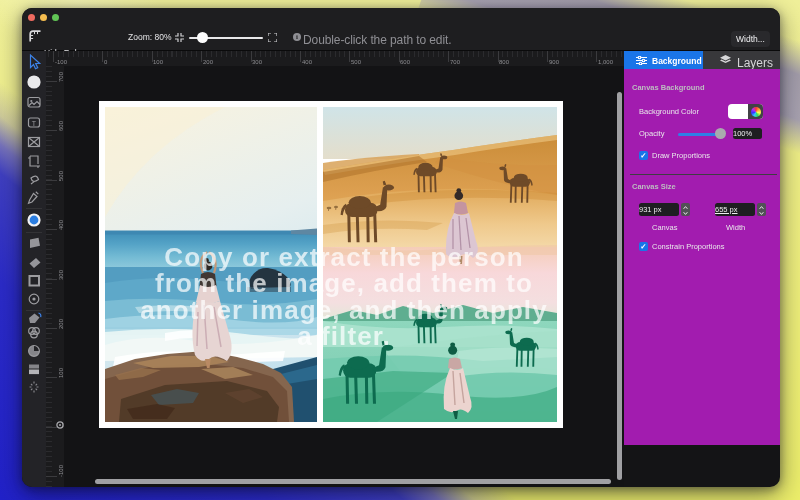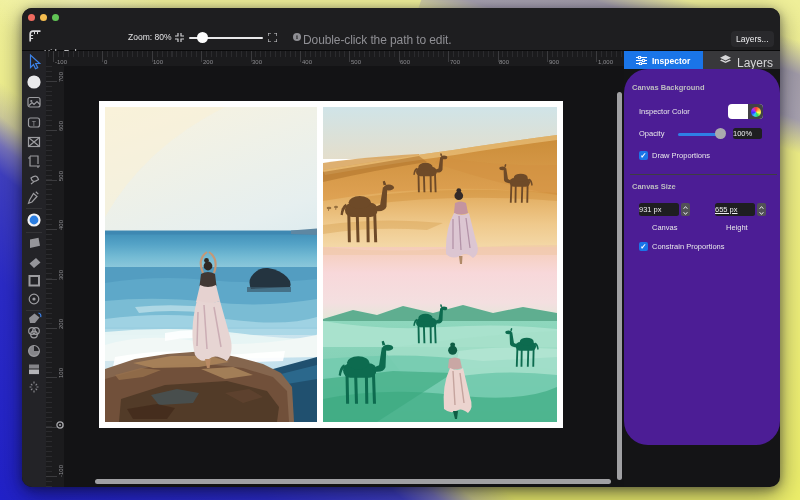--- a/index.html
+++ b/index.html
@@ -21,21 +21,21 @@
 #vruler{position:absolute;left:24px;top:43px;width:18px;height:436px;background:#1b1b1d;
  background-image:repeating-linear-gradient(to bottom,#3b3b3e 0 1px,transparent 1px 49.4px),repeating-linear-gradient(to bottom,#2b2b2e 0 1px,transparent 1px 4.94px);
  background-size:11px 100%,6px 100%;background-repeat:no-repeat;background-position:0 29.7px,0 0.02px;}
 #hruler{position:absolute;left:24px;top:43px;width:578px;height:15px;background:#1b1b1d;
  background-image:repeating-linear-gradient(to right,#3b3b3e 0 1px,transparent 1px 49.4px),repeating-linear-gradient(to right,#2b2b2e 0 1px,transparent 1px 4.94px);
  background-size:100% 11px,100% 6px;background-repeat:no-repeat;background-position:6.6px 0,1.66px 0;}
 #canvas{position:absolute;left:42px;top:58px;width:560px;height:421px;background:#131315;}
 #tabbar{position:absolute;left:602px;top:43px;width:156px;height:18px;background:#38383b;}
 #tabInspector{position:absolute;left:0px;top:0;width:79px;height:18px;background:#1a75e8;color:#fff;font-size:11px;}
 #tabLayers{position:absolute;left:79px;top:0;width:77px;height:18px;color:#d6d6d8;font-size:11px;}
-#panel{position:absolute;left:602px;top:61px;width:156px;height:376px;background:#4c1d95;border-radius:24px;}
+#panel{position:absolute;left:602px;top:61px;width:156px;height:376px;background:#a21caf;}
 .plabel{position:absolute;font-size:7.5px;color:#e8e8ea;}
 .phead{position:absolute;font-size:7.5px;font-weight:bold;color:#bdbdc1;}
 .pfield{position:absolute;background:#1e1e21;border-radius:2.5px;color:#ededef;font-size:7.5px;text-align:left;}
 .stepper{position:absolute;width:9px;height:13px;background:#515156;border-radius:2px;}
 .chk{position:absolute;width:9px;height:9px;background:#1a75e8;border-radius:2px;color:#fff;font-size:7.5px;font-weight:bold;text-align:center;line-height:9.5px;}
 #white{position:absolute;left:77px;top:93px;width:464px;height:327px;background:#fff;}
 #overlaytext{position:absolute;left:42px;top:236px;width:560px;text-align:center;font-weight:bold;font-size:26px;line-height:26.4px;color:rgba(255,255,255,.71);letter-spacing:1.1px;}
 .sb{position:absolute;border-radius:2.5px;background:#a0a0a3;}
 .rlbl{position:absolute;font-size:6.5px;color:#8c8c90;transform:scale(.92);transform-origin:left top;}
 .vlbl{position:absolute;font-size:6.5px;color:#8c8c90;transform:rotate(-90deg) scale(.92);transform-origin:left top;}
@@ -63,21 +63,21 @@
     </svg>
   <div class="abs" style="left:167px;top:28.5px;width:74px;height:2px;background:#e8e8ea;border-radius:1px;"></div>
   <div class="abs" style="left:175px;top:24px;width:11px;height:11px;border-radius:50%;background:#fdfdfd;"></div>
   <svg class="abs" style="left:246px;top:25px" width="9" height="9" viewBox="0 0 9 9">
       <g stroke="#cfcfd2" stroke-width="1.2" fill="none">
         <path d="M3 0 L0 0 L0 3 M9 3 L9 0 L6 0 M6 9 L9 9 L9 6 M0 6 L0 9 L3 9"></path>
       </g>
     </svg>
   <div class="abs" style="left:271px;top:25px;width:8px;height:8px;border-radius:50%;background:#8f8f94;color:#1e1e20;font-size:7px;font-weight:bold;text-align:center;line-height:8.5px;font-family:'Liberation Serif',serif;">i</div>
   <div id="infotxt">Double-click the path to edit.</div>
-  <div id="export">Layers...</div>
+  <div id="export">Width...</div>
 
   <div id="sidebar">
   <svg width="24" height="436" viewBox="0 0 24 436">
     <g fill="none" stroke="#9c9ca0" stroke-width="1.2">
       <path d="M8.5 4 l0 12.5 l3 -3 l2 4.2 l2.2 -1 l-2 -4.2 l4 0 z" stroke="#3c82e8" fill="none"></path>
       <circle cx="12" cy="31" r="6.6" fill="#e9e9eb" stroke="none"></circle>
       <rect x="6" y="46.5" width="12" height="9.5" rx="2"></rect>
           <circle cx="9.3" cy="50" r="1.1" fill="#9c9ca0" stroke="none"></circle>
           <path d="M7 54.5 l3-3 2 2 3-3 3 3"></path>
       <rect x="6.5" y="67" width="11" height="9" rx="2"></rect>
@@ -141,54 +141,54 @@
   <div id="tabbar">
     <div id="tabInspector">
         <svg class="abs" style="left:12px;top:5px" width="11" height="9" viewBox="0 0 11 9">
           <g stroke="#fff" stroke-width="1.1">
             <path d="M0 1.5 h11 M0 4.5 h11 M0 7.5 h11"></path>
             <circle cx="3.5" cy="1.5" r="1.3" fill="#1a75e8"></circle>
             <circle cx="7.5" cy="4.5" r="1.3" fill="#1a75e8"></circle>
             <circle cx="4.5" cy="7.5" r="1.3" fill="#1a75e8"></circle>
           </g>
         </svg>
-        <span class="abs" style="left:28px;top:4.5px;font-weight:bold;font-size:8.5px;">Inspector</span>
+        <span class="abs" style="left:28px;top:4.5px;font-weight:bold;font-size:8.5px;">Background</span>
       </div>
     <div id="tabLayers">
         <svg class="abs" style="left:17px;top:4px" width="11" height="10" viewBox="0 0 11 10">
           <path d="M5.5 0 L11 2.7 L5.5 5.4 L0 2.7 z" fill="#d6d6d8"></path>
           <path d="M1.5 4.6 L0 5.4 L5.5 8.1 L11 5.4 L9.5 4.6 L5.5 6.6 z" fill="#d6d6d8"></path>
         </svg>
         <span class="abs" style="left:34px;top:4.5px;font-size:12px;">Layers</span>
       </div>
   </div>
   <div id="panel">
     <div class="phead" style="left:8px;top:14px;">Canvas Background</div>
-    <div class="plabel" style="left:15px;top:38px;">Inspector Color</div>
+    <div class="plabel" style="left:15px;top:38px;">Background Color</div>
     <div class="abs" style="left:104px;top:35px;width:35px;height:15px;background:#fff;border-radius:4px;"></div>
     <div class="abs" style="left:124px;top:35px;width:15px;height:15px;background:#424246;border-radius:0 4px 4px 0;"></div>
     <div class="abs" style="left:127px;top:37.5px;width:10px;height:10px;border-radius:50%;background:conic-gradient(#f33,#fa3,#ff5,#3d5,#3cf,#33f,#a3f,#f33);"></div>
     <div class="plabel" style="left:15px;top:60px;">Opacity</div>
     <div class="abs" style="left:54px;top:63.5px;width:47px;height:3px;background:#2f7fe6;border-radius:1.5px;"></div>
     <div class="abs" style="left:91px;top:59px;width:11px;height:11px;border-radius:50%;background:#a9a9ad;"></div>
     <div class="pfield" style="left:109px;top:58.5px;width:29px;height:11px;line-height:11px;">100%</div>
     <div class="chk" style="left:15px;top:81.5px;">✓</div>
     <div class="plabel" style="left:28px;top:82px;">Draw Proportions</div>
     <div class="abs" style="left:6px;top:105px;width:147px;height:1px;background:#3e3e42;"></div>
     <div class="phead" style="left:8px;top:113px;">Canvas Size</div>
     <div class="pfield" style="left:15px;top:134px;width:40px;height:13px;line-height:13px;">931 px</div>
     <div class="stepper" style="left:57px;top:134px;"><svg width="9" height="13" viewBox="0 0 9 13">
           <path d="M2.6 4.8 L4.5 2.6 L6.4 4.8 M2.6 8.2 L4.5 10.4 L6.4 8.2" stroke="#e8e8ea" stroke-width="1" fill="none"></path>
         </svg></div>
     <div class="pfield" style="left:91px;top:134px;width:40px;height:13px;line-height:13px;text-decoration:underline;">655 px</div>
     <div class="stepper" style="left:133px;top:134px;"><svg width="9" height="13" viewBox="0 0 9 13">
           <path d="M2.6 4.8 L4.5 2.6 L6.4 4.8 M2.6 8.2 L4.5 10.4 L6.4 8.2" stroke="#e8e8ea" stroke-width="1" fill="none"></path>
         </svg></div>
     <div class="plabel" style="left:28px;top:153.5px;">Canvas</div>
-    <div class="plabel" style="left:102px;top:153.5px;">Height</div>
+    <div class="plabel" style="left:102px;top:153.5px;">Width</div>
     <div class="chk" style="left:15px;top:172.5px;">✓</div>
     <div class="plabel" style="left:28px;top:173px;">Constrain Proportions</div>
   </div>
   <div id="white">
   <svg width="464" height="327" viewBox="0 0 464 327">
     <defs>
       <linearGradient id="sky1" x1="0" y1="0" x2="0.25" y2="1">
         <stop offset="0" stop-color="#f9f3df"></stop>
             <stop offset=".5" stop-color="#e6efef"></stop>
             <stop offset="1" stop-color="#c2e0ed"></stop>
@@ -342,15 +342,16 @@
       <g fill="#0f5c44" stroke="#0f5c44">
         <use href="#womanD" transform="translate(105,228) scale(1.45)" stroke="none"></use>
         <path d="M126,252 q6,-3 11,0 l2,9 q-8,3 -14,0 z" fill="#c9a7a4" stroke="none"></path>
         <path d="M127,261 q8,4 13,0 L147,290 Q151,301 145,306 Q138,300 133,304 Q127,307 121,302 Q119,278 127,261 z" fill="#ecd4cf" stroke="none"></path>
         <path d="M130,264 l2,34 M137,266 l4,30" stroke="#c5a49e" stroke-width="1.4" fill="none"></path>
         <path d="M130,304 l2,8 2,0 1,-8 z" fill="#0f5c44" stroke="none"></path>
       </g>
     </g>
   </svg>
   </div>
+  <div id="overlaytext">Copy or extract the person<br>from the image, add them to<br>another image, and then apply<br>a filter.</div>
   <div class="sb" style="left:73px;top:471px;width:516px;height:5px;"></div>
   <div class="sb" style="left:595px;top:84px;width:5px;height:388px;"></div>
 </div>
 
 </body></html>

